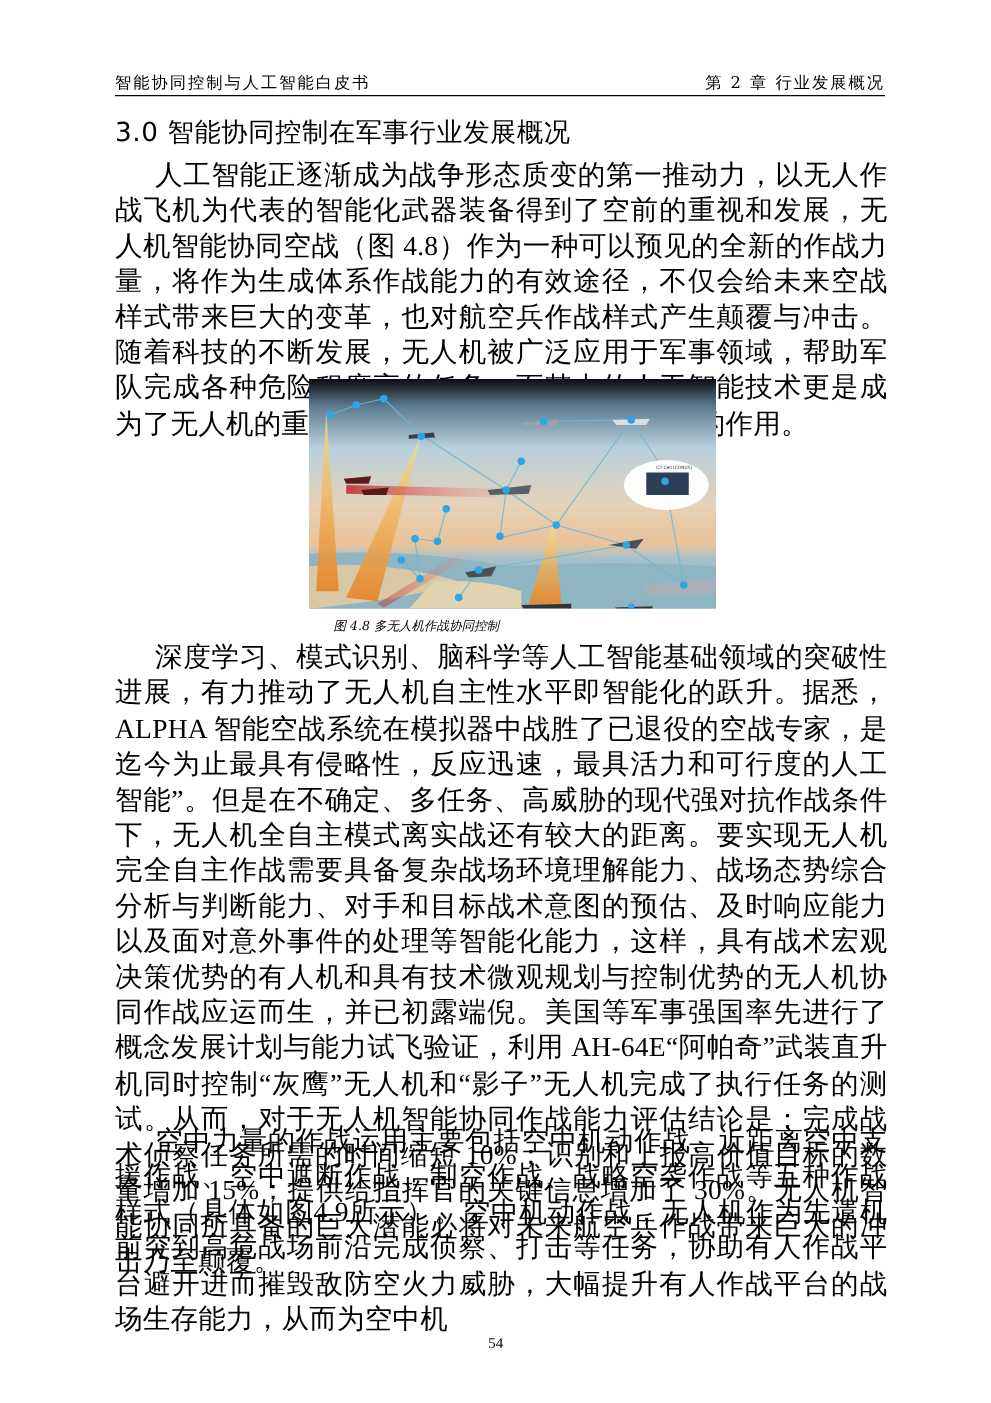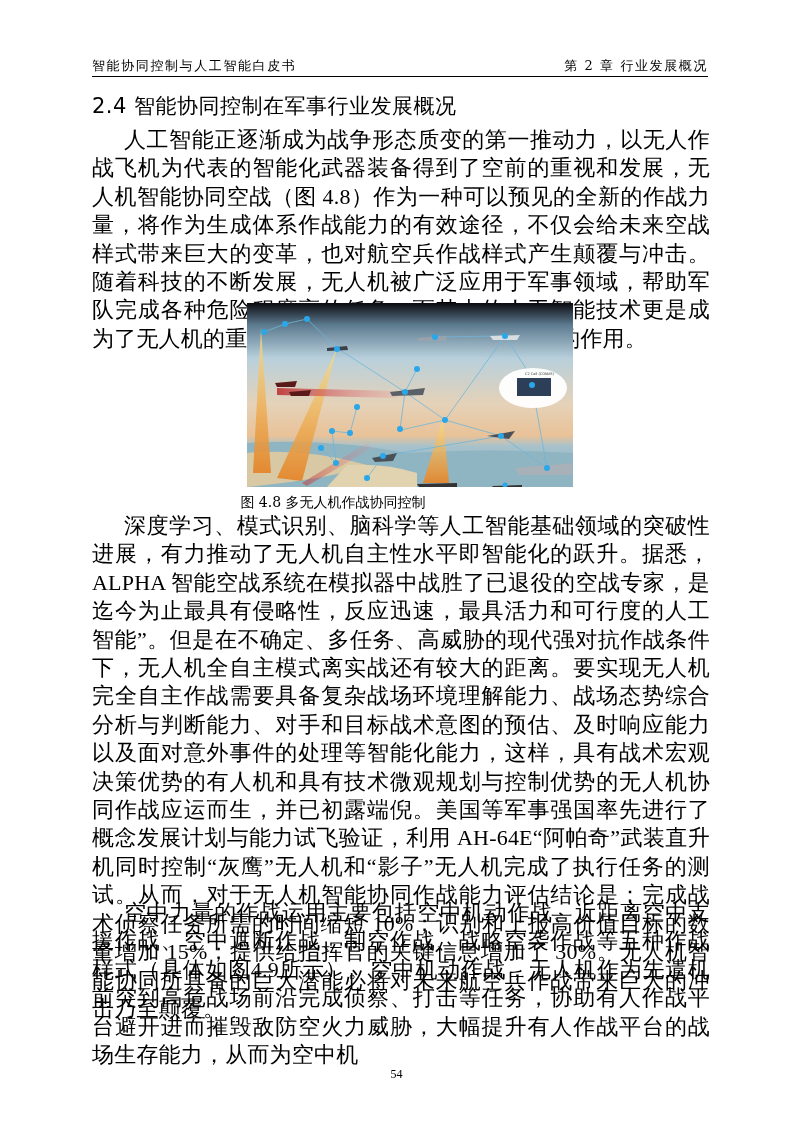--- a/index.html
+++ b/index.html
@@ -12,35 +12,35 @@
 
     .section-title { position: absolute; left: 92px; top: 92px; font-family: "DejaVu Sans", sans-serif; font-size: 21px; font-weight: normal; letter-spacing: 0.5px; margin: 0; }
 
     .para { position: absolute; left: 92px; width: 618px; font-family: Liberation Serif, serif; font-size: 22px; line-height: 28.4px; text-align: justify; text-indent: 32px; margin: 0; letter-spacing: 0.2px; }
     .para.p1 { top: 126px; }
     .para.p2 { top: 512px; }
     .para.p3 { top: 899px; }
 
     .figure { position: absolute; left: 247px; top: 303px; width: 326px; height: 184px; overflow: hidden; }
     .figure svg { display: block; }
-    .caption { position: absolute; left: 0; width: 666px; top: 494px; text-align: center; font-family: "DejaVu Serif", serif; font-size: 14px; }
+    .caption { position: absolute; left: 0; width: 666px; top: 494px; text-align: center; font-family: "DejaVu Serif", serif; font-size: 10px; font-style: italic; }
 
     .page-number { position: absolute; left: 0; width: 793px; top: 1067px; text-align: center; font-family: "Liberation Serif", serif; font-size: 12px; }
   </style>
 </head>
 <body>
 
 <div class="page">
 
   <div class="header">
     <span class="header-left">智能协同控制与人工智能白皮书</span>
     <span class="header-right">第 2 章  行业发展概况</span>
   </div>
 
-  <h2 class="section-title">2.4 智能协同控制在军事行业发展概况</h2>
+  <h2 class="section-title">3.0 智能协同控制在军事行业发展概况</h2>
 
   <p class="para p1">人工智能正逐渐成为战争形态质变的第一推动力，以无人作战飞机为代表的智能化武器装备得到了空前的重视和发展，无人机智能协同空战（图 4.8）作为一种可以预见的全新的作战力量，将作为生成体系作战能力的有效途径，不仅会给未来空战样式带来巨大的变革，也对航空兵作战样式产生颠覆与冲击。随着科技的不断发展，无人机被广泛应用于军事领域，帮助军队完成各种危险程度高的任务。而其中的人工智能技术更是成为了无人机的重要组成部分，发挥了越来越重要的作用。</p>
 
   <div class="figure">
     <svg width="326" height="184" viewBox="0 0 326 184" xmlns="http://www.w3.org/2000/svg">
       <defs>
         <linearGradient id="sky" x1="0" y1="0" x2="0" y2="1">
           <stop offset="0" stop-color="#0b0b10"></stop>
           <stop offset="0.12" stop-color="#5d7b90"></stop>
           <stop offset="0.3" stop-color="#b8d0dc"></stop>

